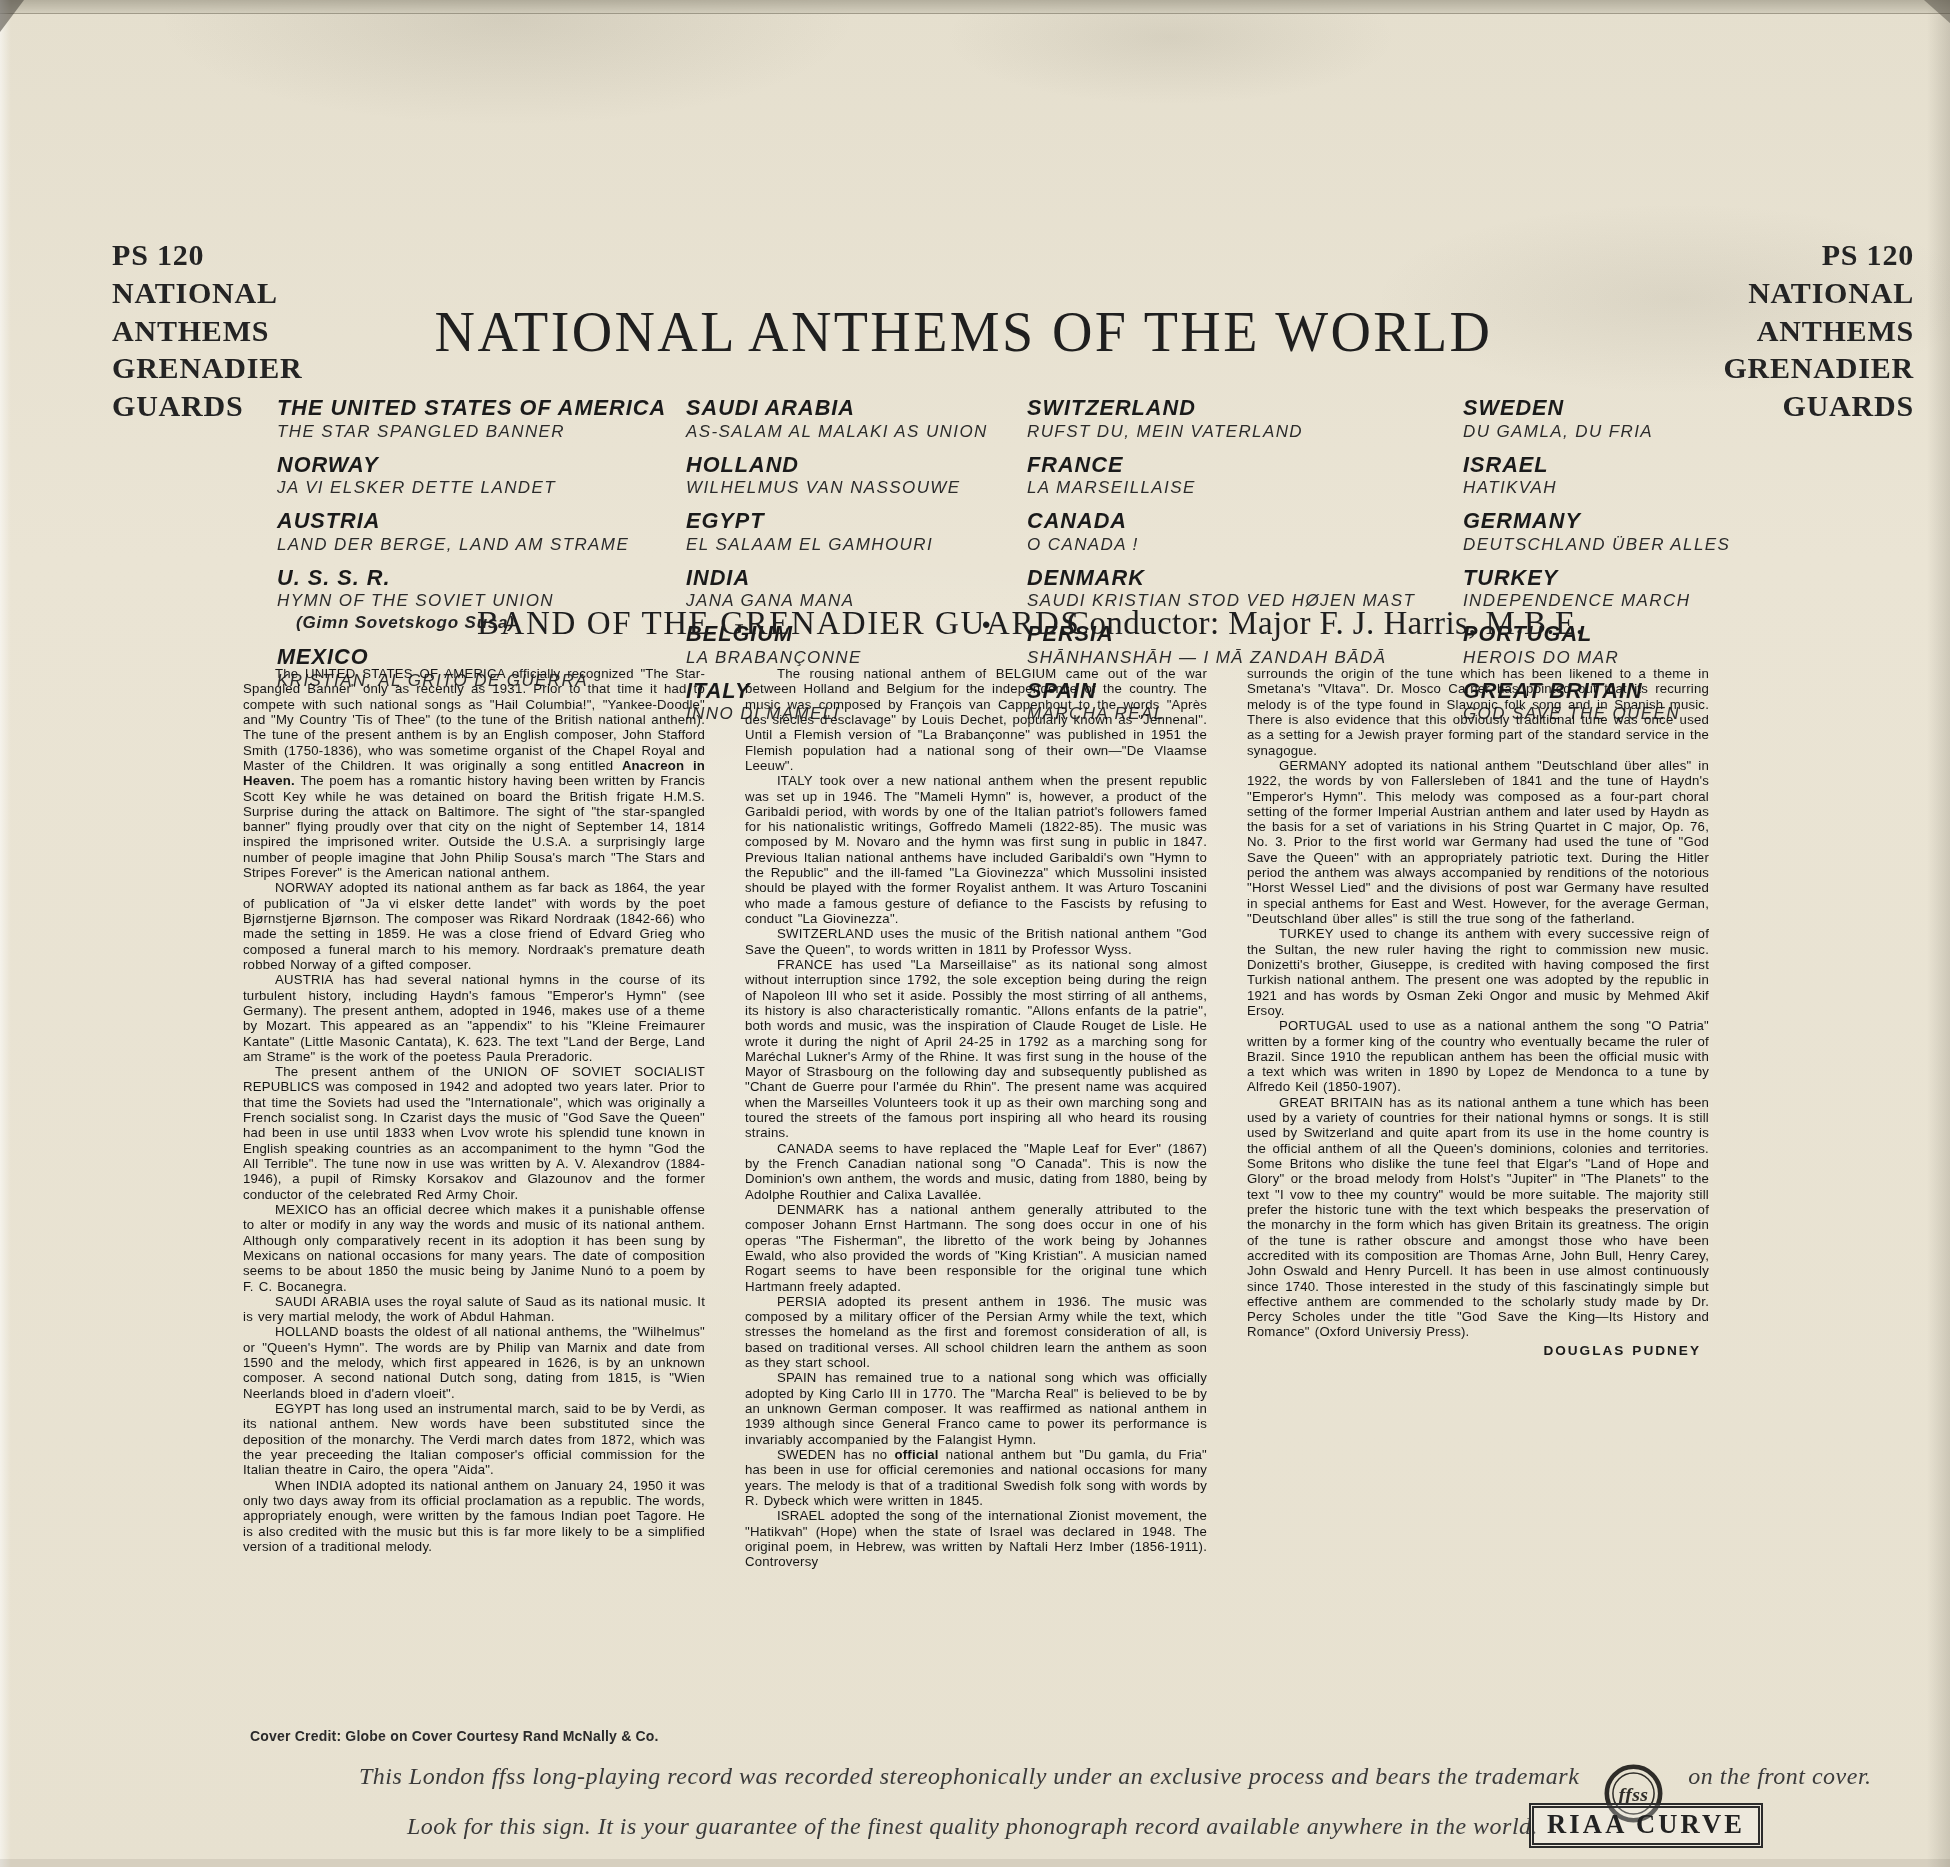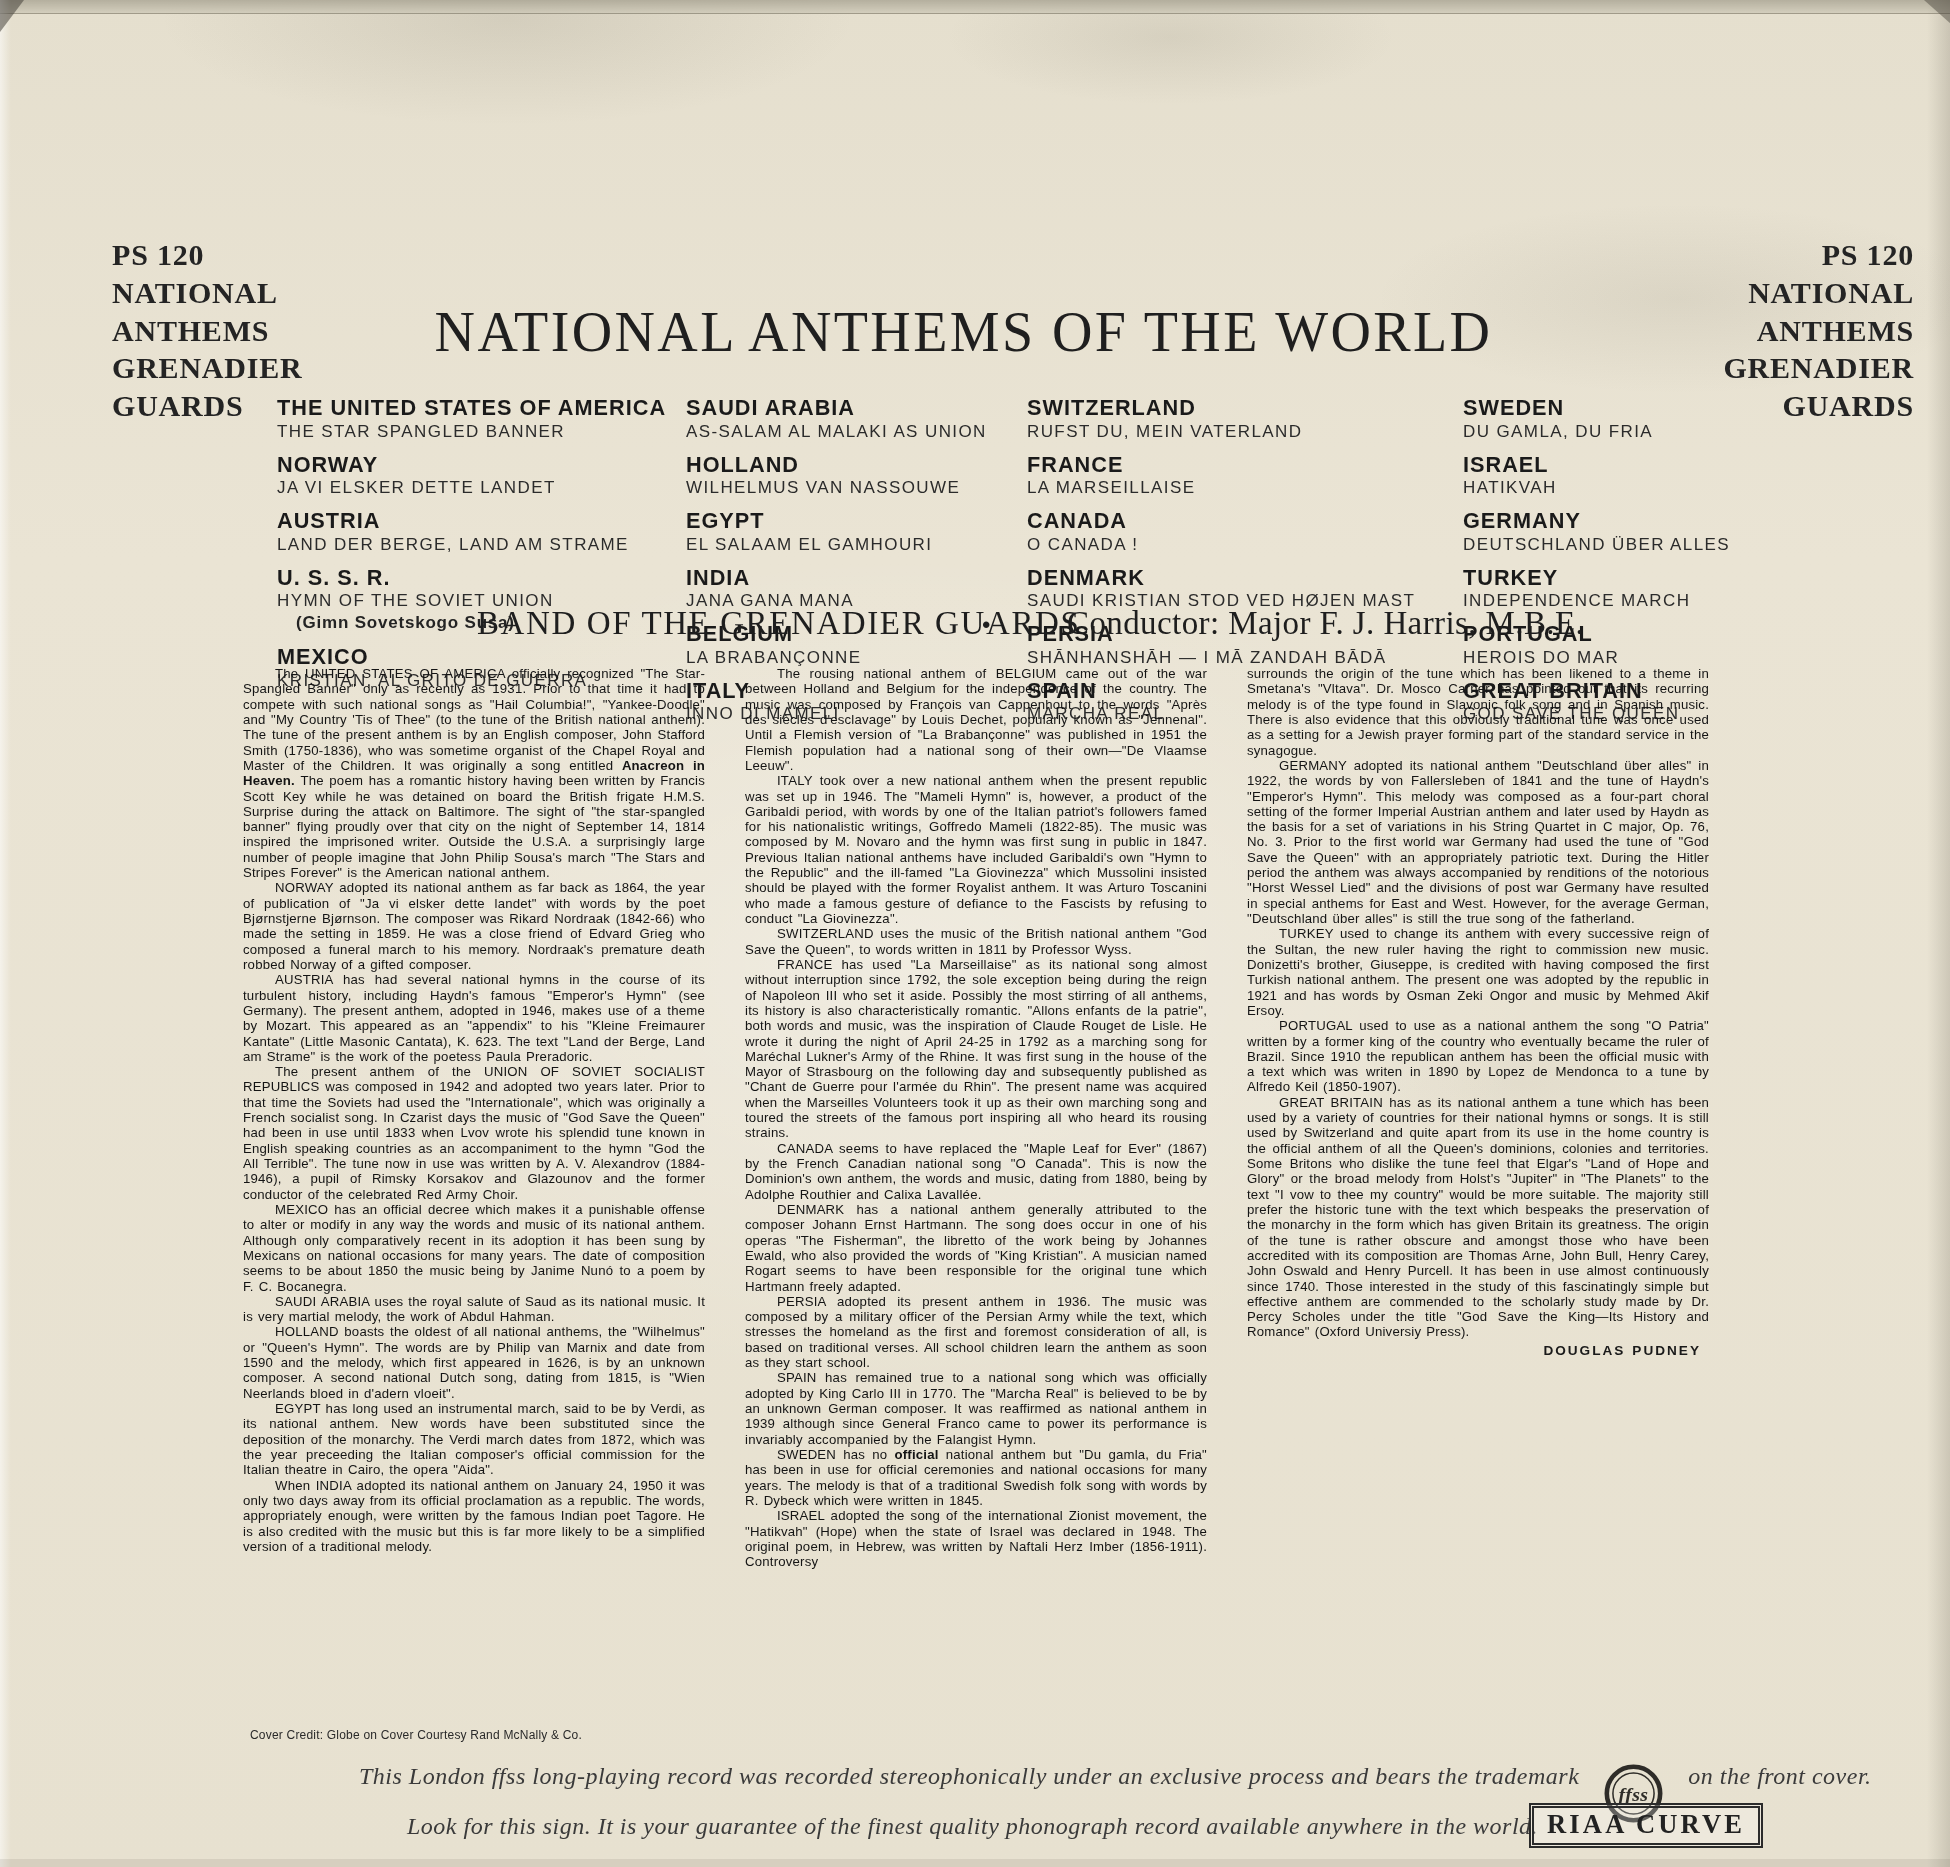--- a/index.html
+++ b/index.html
@@ -39,41 +39,41 @@
   .title{position:absolute;left:0;right:24px;top:300px;margin:0;text-align:center;
     font-family:"Liberation Serif", serif;font-weight:500;font-size:56px;
     letter-spacing:2.4px;color:#1f1f1f;white-space:nowrap;}
 
   .tracks{position:absolute;left:277px;top:395px;width:1638px;height:241px;}
   .track-col{position:absolute;top:0;width:401px;}
   .track-col.c0{left:0;}
   .track-col.c1{left:409px;}
   .track-col.c2{left:750px;}
   .track-col.c3{left:1161px;margin-left:25px;}
-  .track{margin-bottom:8.8px;}
+  .track{margin-bottom:8.8px;font-style:italic;}
   .track .country{font-size:21.7px;font-weight:bold;letter-spacing:1px;line-height:1.18;color:#1a1a1a;}
   .track .anthem{font-size:17px;letter-spacing:1.4px;line-height:1.3;color:#2b2b2b;}
   .track .anote{font-size:17px;letter-spacing:0.8px;margin-left:19px;font-weight:600;color:#242424;line-height:1.35;}
 
   .band-row{position:absolute;left:0;top:605px;width:100%;height:48px;}
   .band-name{position:absolute;left:477px;top:0;
     font-family:"Liberation Serif", serif;font-size:33px;letter-spacing:1.6px;color:#1e1e1e;}
   .bullet{position:absolute;left:982px;top:6.4px;font-size:24px;color:#1e1e1e;}
   .conductor{position:absolute;left:1067px;top:0;
     font-family:"Liberation Serif", serif;font-size:33px;letter-spacing:0.4px;color:#1e1e1e;}
 
   .notes{position:absolute;left:243px;top:666px;display:flex;gap:40px;}
   .note-col{width:462px;text-align:justify;
     font-size:13.2px;line-height:1.16;letter-spacing:0.2px;word-spacing:1.2px;color:#141414;}
   .note-col p{margin:0;text-indent:32px;}
   .note-col p.cont{text-indent:0;}
   .sig{text-align:right;font-size:13.6px;font-weight:bold;letter-spacing:2px;margin-top:3.2px;padding-right:8px;color:#1a1a1a;}
 
   .cover-credit{position:absolute;left:250px;top:1728px;
-    font-size:12px;font-weight:normal;letter-spacing:0.2px;color:#2a2a2a;}
+    font-size:14px;font-weight:bold;letter-spacing:0.2px;color:#2a2a2a;}
 
   .f1{position:absolute;left:359px;top:1763px;display:flex;gap:24px;
     font-family:"Liberation Serif", serif;font-style:italic;font-size:24px;
     color:#3a3a3a;letter-spacing:0.5px;white-space:nowrap;}
   .f2{position:absolute;left:407px;top:1813px;
     font-family:"Liberation Serif", serif;font-style:italic;font-size:24px;
     color:#3a3a3a;letter-spacing:0.5px;white-space:nowrap;}
   .ffss-logo{display:inline-block;width:61px;height:61px;flex:0 0 auto;}
   .riaa{position:absolute;left:1529px;top:1803px;
     border:5.6px double #2b2b2b;padding:0.8px 13px 3.2px;

